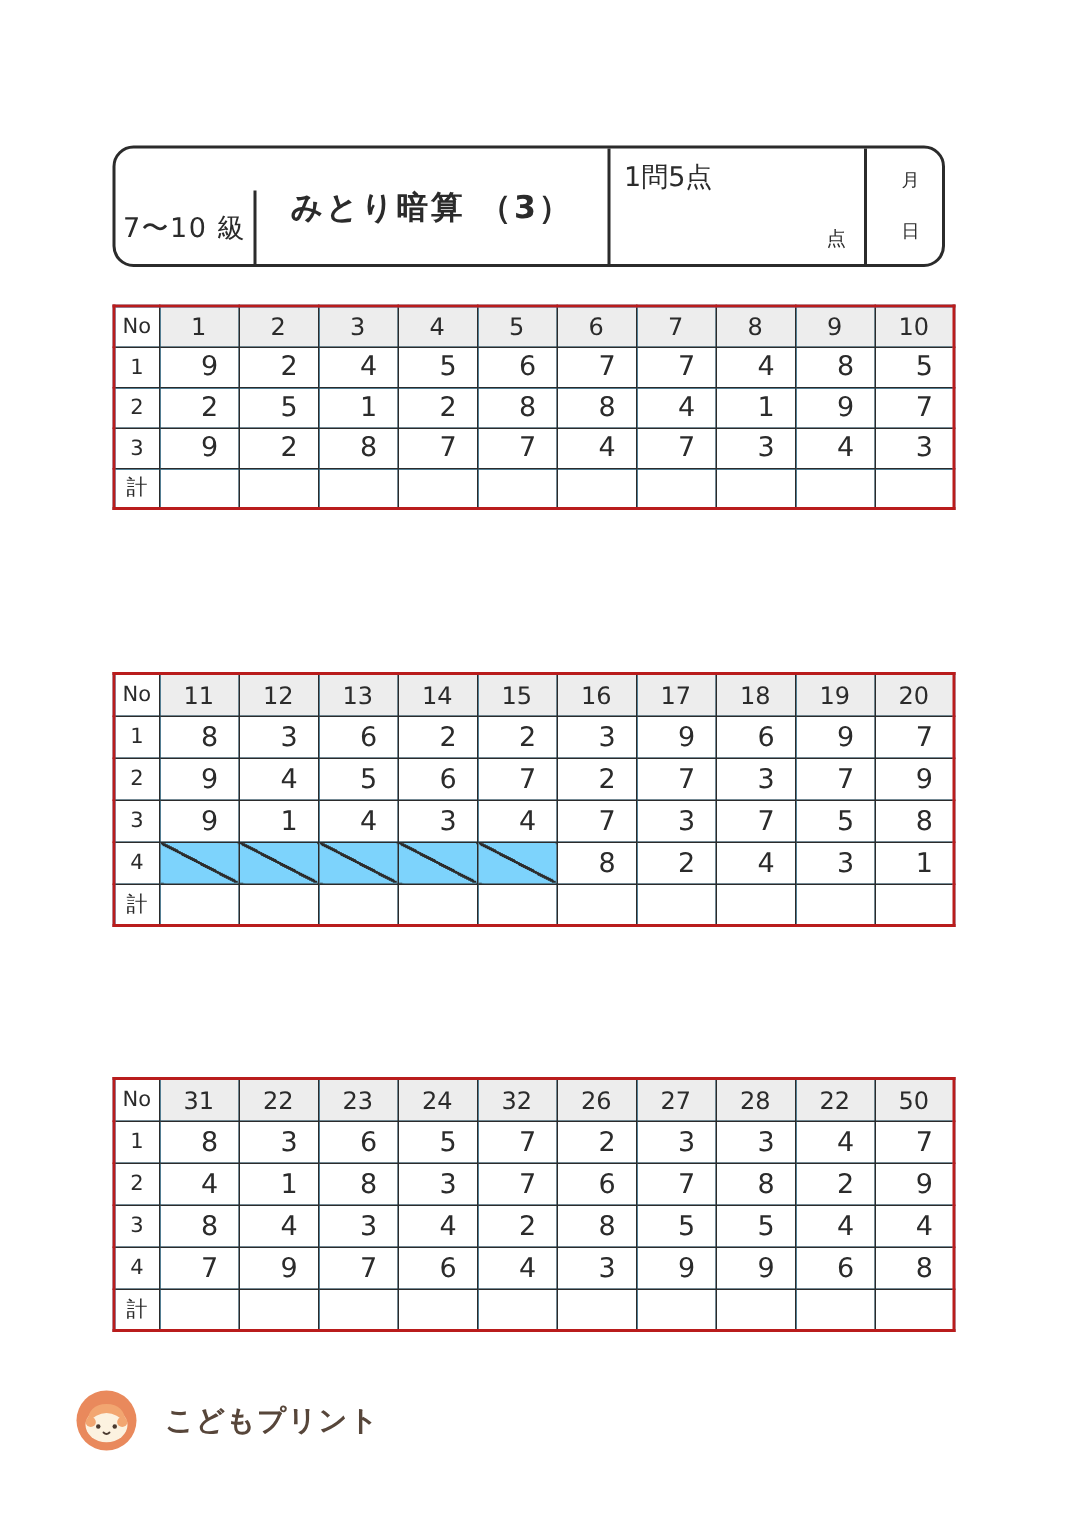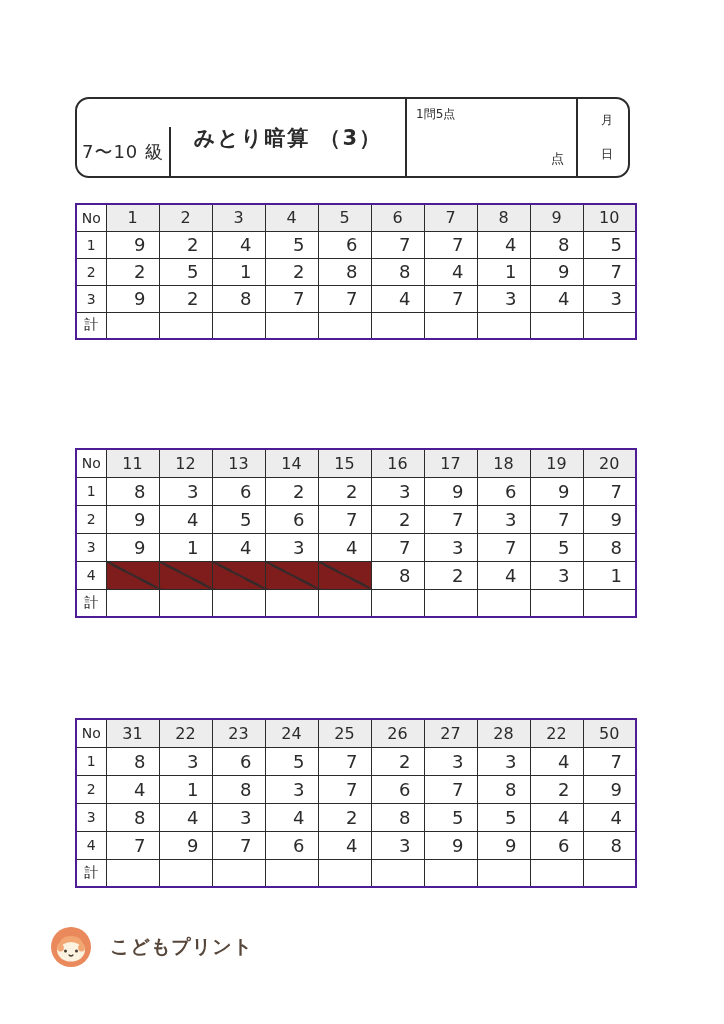--- a/index.html
+++ b/index.html
@@ -16,35 +16,35 @@
     border:2px solid #2b2b2b; border-radius:14px;
     display:flex; box-sizing:border-box; background:#ffffff;
   }
   .hcell { position:relative; box-sizing:border-box; border-right:2px solid #2b2b2b; }
   .hcell:last-child { border-right:none; }
   .hcell-grade { width:94px; display:flex; align-items:center; justify-content:center;
                  font-size:18px; letter-spacing:1px;margin-top:28px; }
   .hcell-title { width:236px; display:flex; align-items:center; justify-content:center;
                  font-size:21px; font-weight:bold; letter-spacing:2px; }
   .hcell-points { width:171px; }
-  .points-note { position:absolute; top:7px; left:9px; font-size:12px; }
+  .points-note { position:absolute; top:7px; left:9px; font-size:18px; }
   .points-unit { position:absolute; bottom:8px; right:12px; font-size:13px; }
   .hcell-date { flex:1; }
   .month-label { position:absolute; top:13px; right:15px; font-size:12px; }
   .day-label   { position:absolute; bottom:13px; right:15px; font-size:12px; }
 
   
   .ws-table { position:absolute; left:75px; width:562px; }
   .ws-table.t0 { top:203px; }
   .ws-table.t1 { top:448px; }
   .ws-table.t2 { top:718px; }
 
   table.grid {
     border-collapse:collapse; width:562px; table-layout:fixed;
-    background:#7f1d1d; border:2px solid #4c1d95;
+    background:#7dd3fc; border:2px solid #b91c1c;
   }
   .grid th, .grid td {
     border:1.5px solid #2b2b2b; padding:0; box-sizing:border-box;
     height:27px; overflow:hidden;
   }
   .rows28 th, .rows28 td { height:28px; }
   .grid th {
     background:#ededed; font-weight:normal; font-size:16px; text-align:center;
   }
   .grid th.no-cell { background:#ffffff; font-size:14px; }
@@ -286,21 +286,21 @@
           <col>
           <col>
         </colgroup>
         <thead>
           <tr>
             <th class="no-cell">No</th>
             <th>31</th>
             <th>22</th>
             <th>23</th>
             <th>24</th>
-            <th>25</th>
+            <th>32</th>
             <th>26</th>
             <th>27</th>
             <th>28</th>
             <th>22</th>
             <th>50</th>
           </tr>
         </thead>
         <tbody>
           <tr>
             <td class="row-label">1</td>

